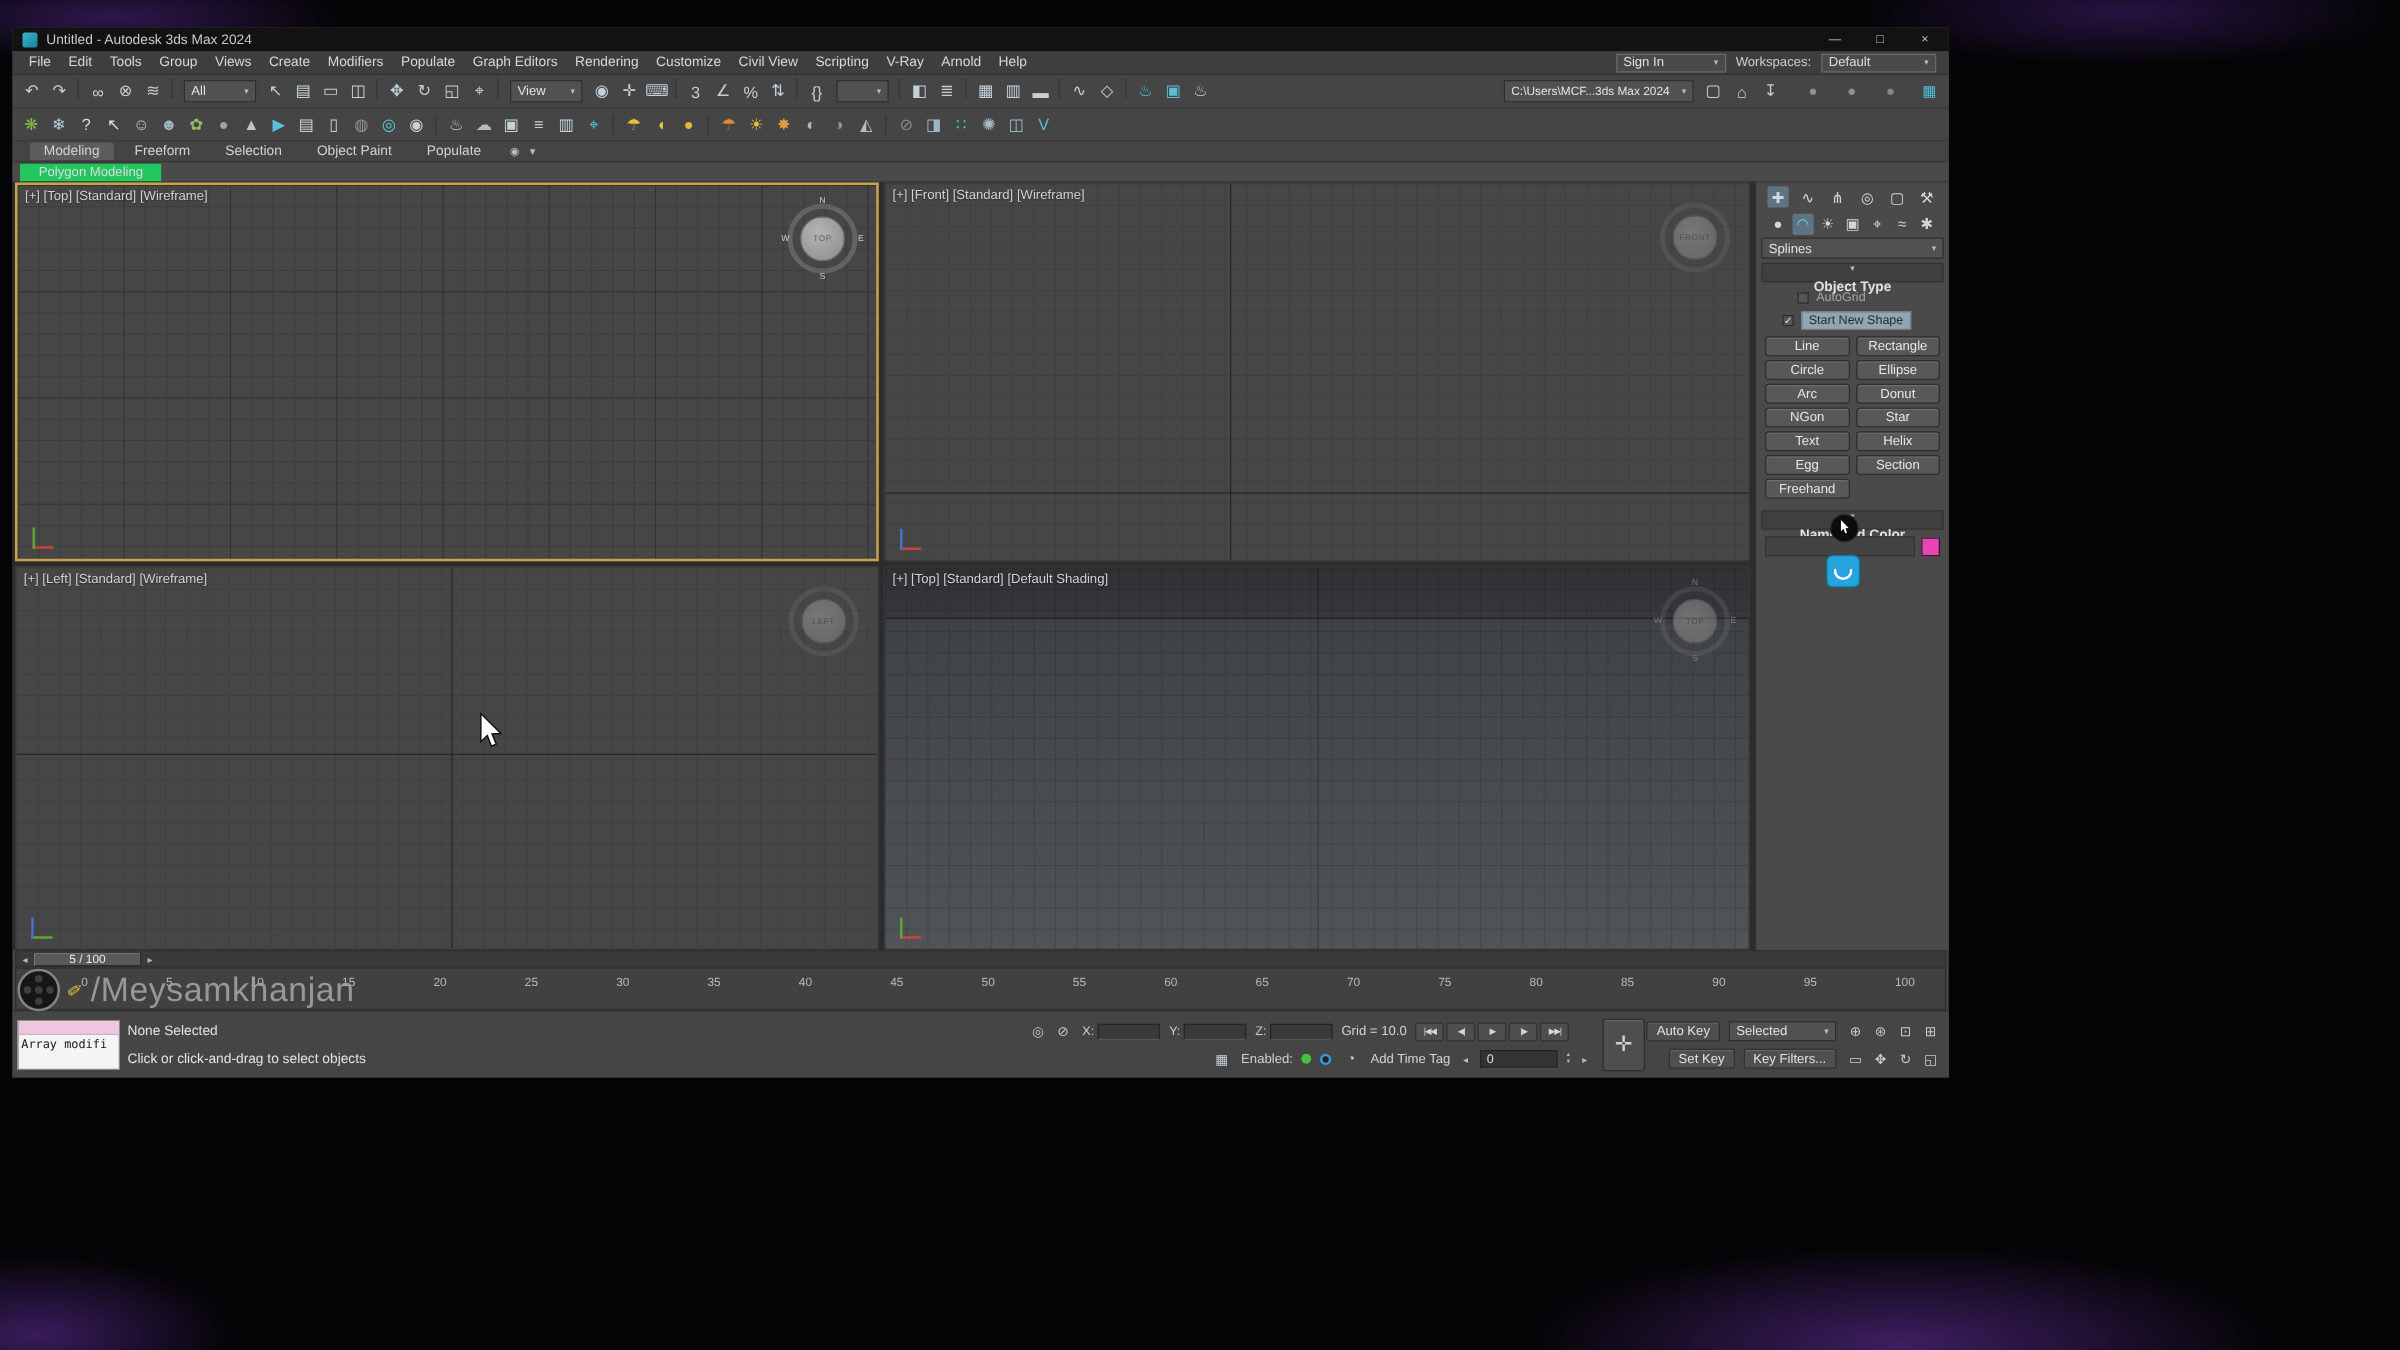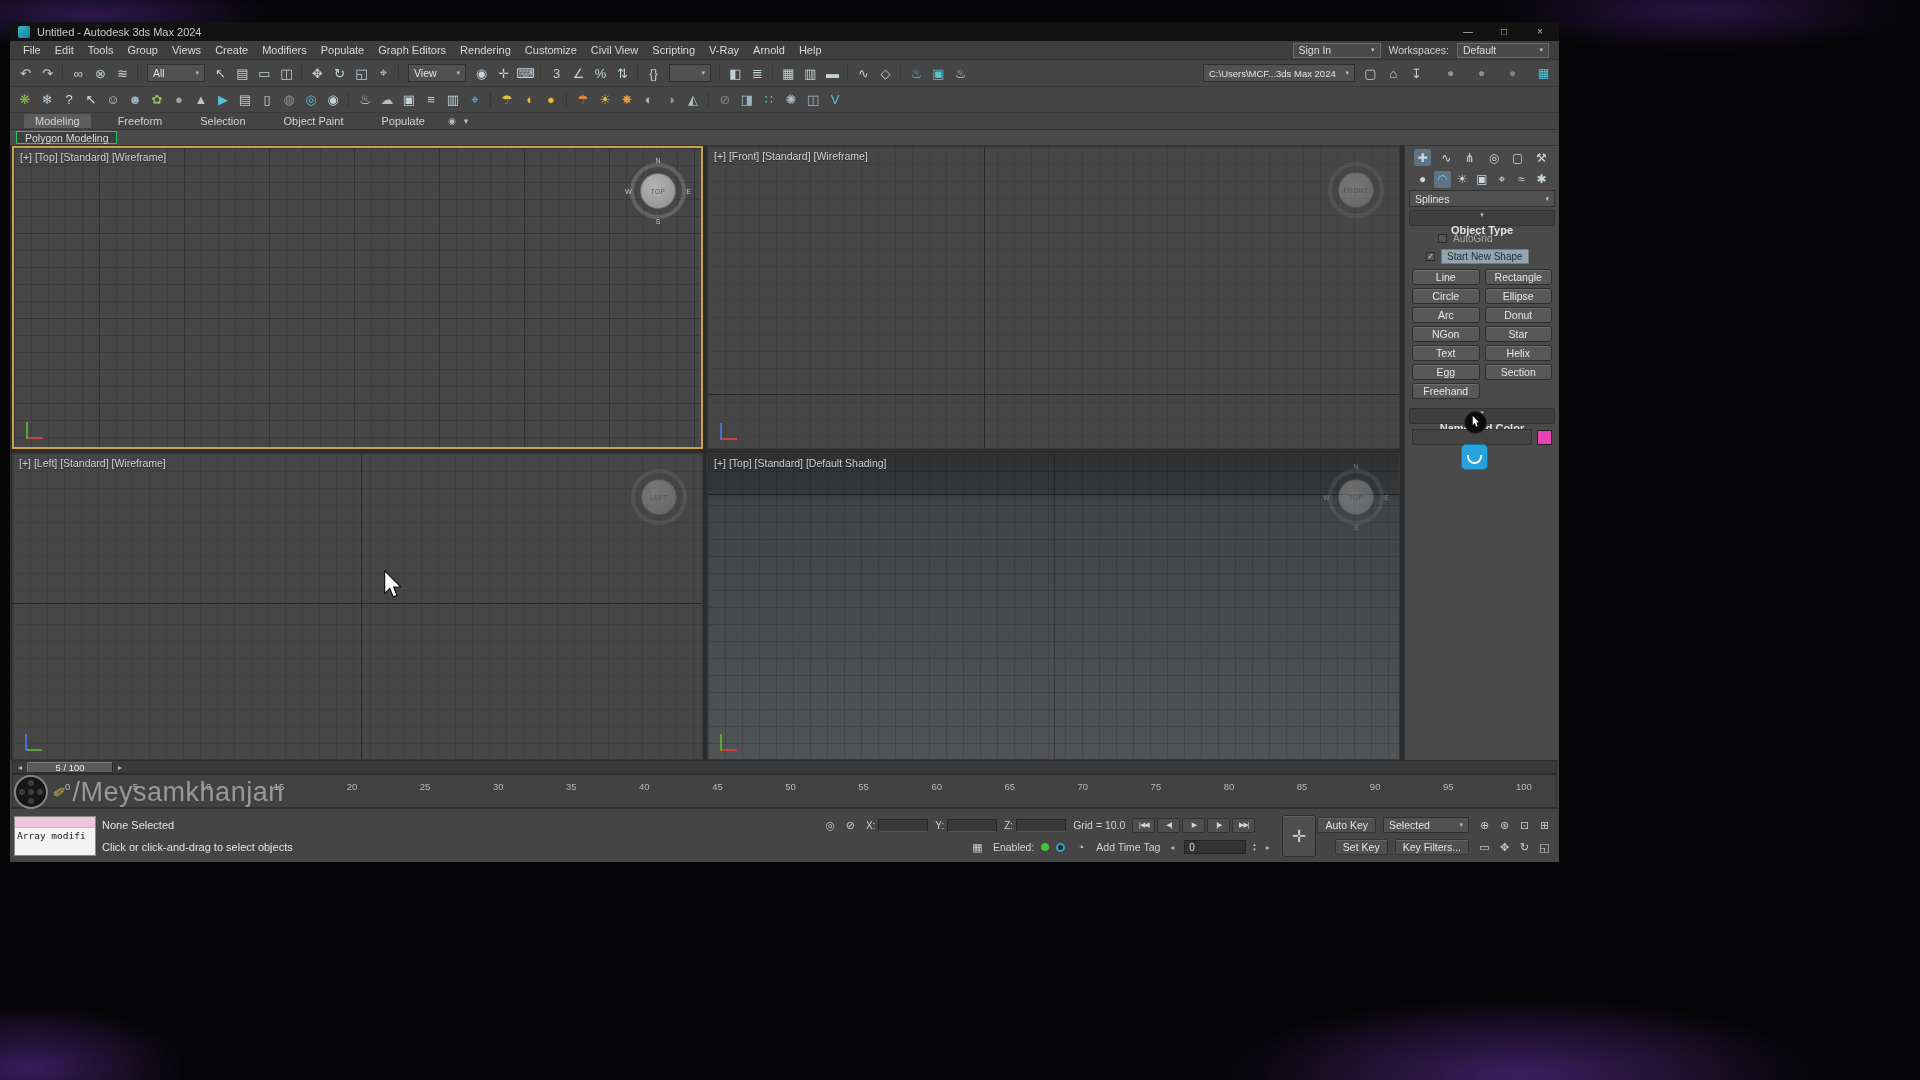--- a/index.html
+++ b/index.html
@@ -49,21 +49,21 @@
   .dd-path { width:152px; font-size:9.5px; }
   .circle-grp { display:flex; align-items:center; gap:10px; margin-left:8px; }
   .circle-grp .tb-icon { font-size:12px; }
 
   
   .ribbon-tabs { height:17px; background:#444; border-bottom:1px solid #333; display:flex; align-items:center; padding-left:14px; gap:2px; }
   .rtab { font-size:11px; color:#d2d2d2; padding:1px 11px; white-space:nowrap; }
   .rtab.active { background:#5d5d5d; border-radius:2px 2px 0 0; }
   .rtab-icon { font-size:9px; color:#bbb; padding:0 4px; }
   .ribbon-strip { height:16px; background:#4a4a4a; border-bottom:1px solid #333; display:flex; align-items:center; padding-left:6px; }
-  .panel-chip { height:13px; background:#3d3d3d; border:1px solid #22c55e; color:#ddd; font-size:10.5px;
+  .panel-chip { height:13px; background:#3d3d3d; border:7px solid #22c55e; color:#ddd; font-size:10.5px;
                 display:flex; align-items:center; padding:0 8px; }
 
   
   .vp-area { position:absolute; left:0; top:124px; width:1394px; height:614px; background:#2c2c2c; }
   .vp { position:absolute; background:#464646; overflow:hidden; border:1px solid #383838; }
   .vp.active { border:2px solid #c9a24a; }
   .grid-full { background-image:
       linear-gradient(to right,#333 1px,transparent 1px), linear-gradient(to bottom,#333 1px,transparent 1px),
       linear-gradient(to right,#3c3c3c 1px,transparent 1px), linear-gradient(to bottom,#3c3c3c 1px,transparent 1px);
     background-size:85px 85px,85px 85px,17px 17px,17px 17px; }
@@ -345,21 +345,21 @@
         <span class="tb-sep"></span>
         <span class="tb-icon" style="color: rgb(127, 138, 144);">⊘</span>
         <span class="tb-icon" style="color: rgb(159, 182, 194);">◨</span>
         <span class="tb-icon" style="color: rgb(87, 194, 212);">∷</span>
         <span class="tb-icon" style="color: rgb(174, 188, 196);">✺</span>
         <span class="tb-icon" style="color: rgb(159, 182, 194);">◫</span>
         <span class="tb-icon" style="color: rgb(87, 194, 212);">V</span>
       </div>
 
     <div class="ribbon-tabs">
-      <span style="display:flex;gap:16px">
+      <span style="display:flex;gap:6px">
           <span class="rtab active">Modeling</span>
           <span class="rtab">Freeform</span>
           <span class="rtab">Selection</span>
           <span class="rtab">Object Paint</span>
           <span class="rtab">Populate</span>
         </span>
       <span style="display:flex;margin-left:6px">
           <span class="rtab-icon">◉</span>
           <span class="rtab-icon">▾</span>
         </span>

